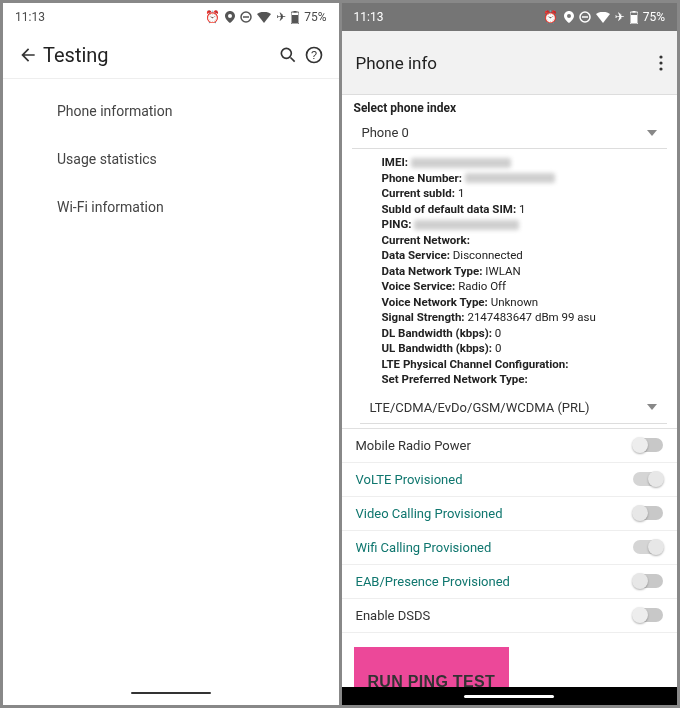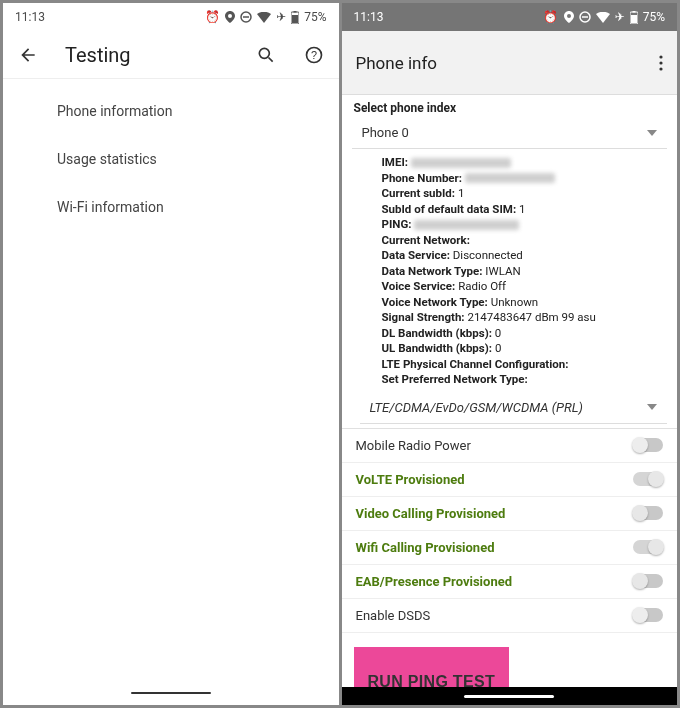--- a/index.html
+++ b/index.html
@@ -41,21 +41,21 @@
     background: #757575;
   }
   .status-icons { display: flex; gap: 5px; align-items: center; font-size: 12px; }
   .status-icons span { display: inline-flex; }
   
   .appbar-left {
     height: 48px;
     display: flex;
     align-items: center;
     padding: 0 14px;
-    gap: 26px;
+    gap: 4px;
     border-bottom: 1px solid #eee;
   }
   .appbar-left .title { font-size: 20px; color: #222; flex: 1; }
   .appbar-left .iconbtn { width: 22px; height: 22px; color: #333; display:flex; align-items:center; justify-content:center; }
   .left-list { padding: 8px 0; }
   .left-item {
     padding: 16px 54px;
     font-size: 14px;
     color: #444;
   }
@@ -121,21 +121,21 @@
   .toggles { border-top: 1px solid #e0e0e0; margin-top: 4px; }
   .toggle-row {
     display:flex;
     align-items:center;
     justify-content:space-between;
     padding: 9px 14px;
     font-size: 13px;
     color: #333;
     border-bottom: 1px solid #eee;
   }
-  .toggle-row.disabled { color: #4d7c0f; font-weight: bold; }
+  .toggle-row.disabled { color: #0f766e; }
   .switch {
     width: 30px; height: 14px; border-radius: 8px;
     background: #c8c8c8; position: relative;
   }
   .switch::after {
     content:''; position:absolute; width: 16px; height:16px;
     border-radius:50%; background:#ededed; top:-1px; left:-1px;
     box-shadow: 0 1px 2px rgba(0,0,0,0.3);
   }
   .switch.on::after { left: auto; right: -1px; background:#bdbdbd; }
@@ -292,21 +292,21 @@
       <div class="kv"><b>Data Network Type:</b> <span>IWLAN</span></div>
       <div class="kv"><b>Voice Service:</b> <span>Radio Off</span></div>
       <div class="kv"><b>Voice Network Type:</b> <span>Unknown</span></div>
       <div class="kv"><b>Signal Strength:</b> <span>2147483647 dBm   99 asu</span></div>
       <div class="kv"><b>DL Bandwidth (kbps):</b> <span>0</span></div>
       <div class="kv"><b>UL Bandwidth (kbps):</b> <span>0</span></div>
       <div class="kv"><b>LTE Physical Channel Configuration:</b></div>
       <div class="kv"><b>Set Preferred Network Type:</b></div>
     </div>
 
-    <div class="dropdown" style="margin-left:18px;font-style:italic;">
+    <div class="dropdown" style="margin-left:18px;">
       <span>LTE/CDMA/EvDo/GSM/WCDMA (PRL)</span>
       <span class="caret-down"></span>
     </div>
 
     <div class="toggles">
       <div class="toggle-row">
         <span>Mobile Radio Power</span>
         <span class="switch"></span>
       </div>
       <div class="toggle-row disabled">

